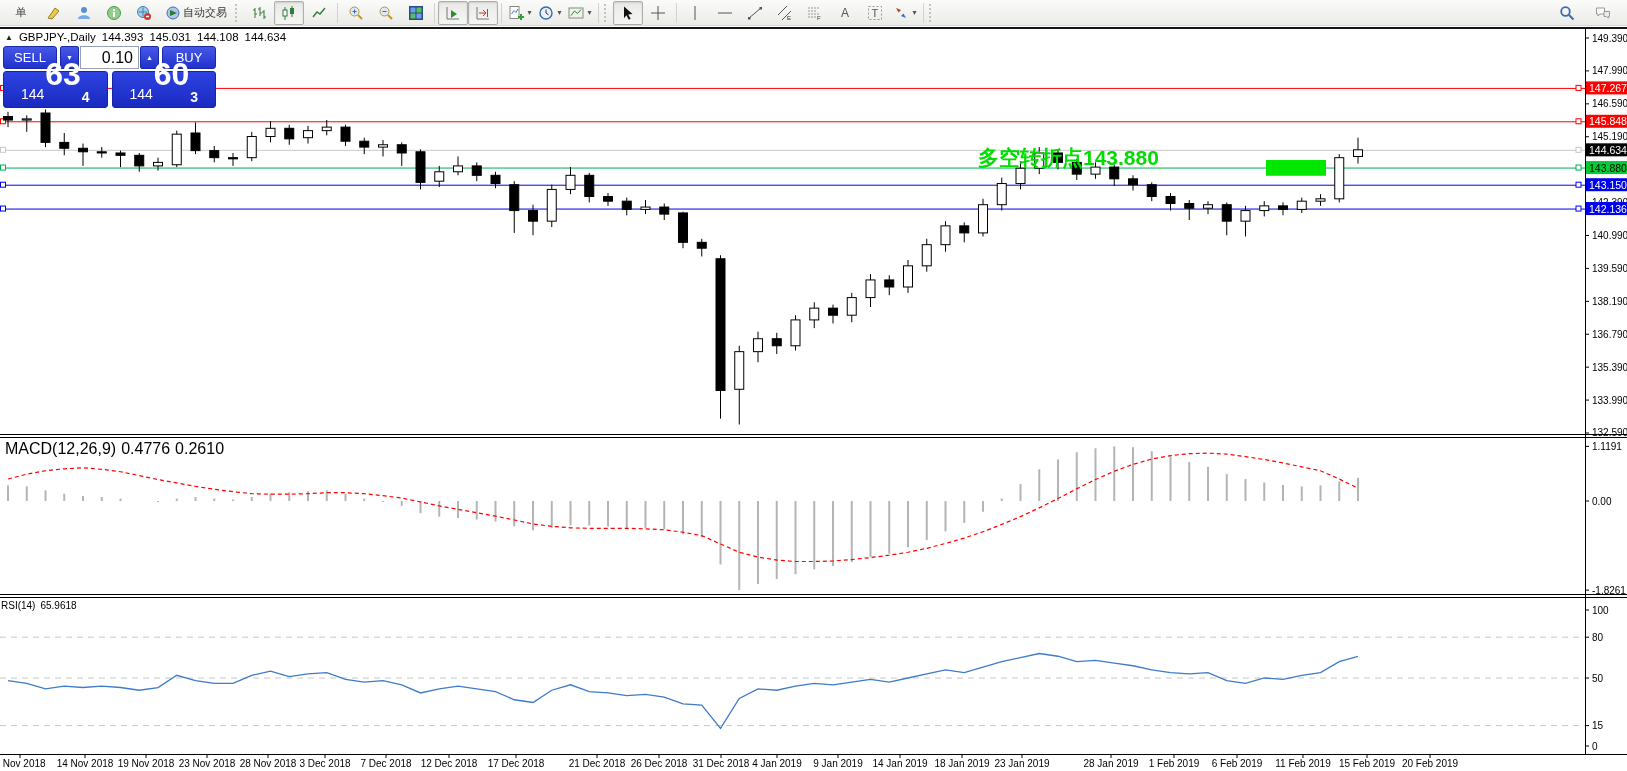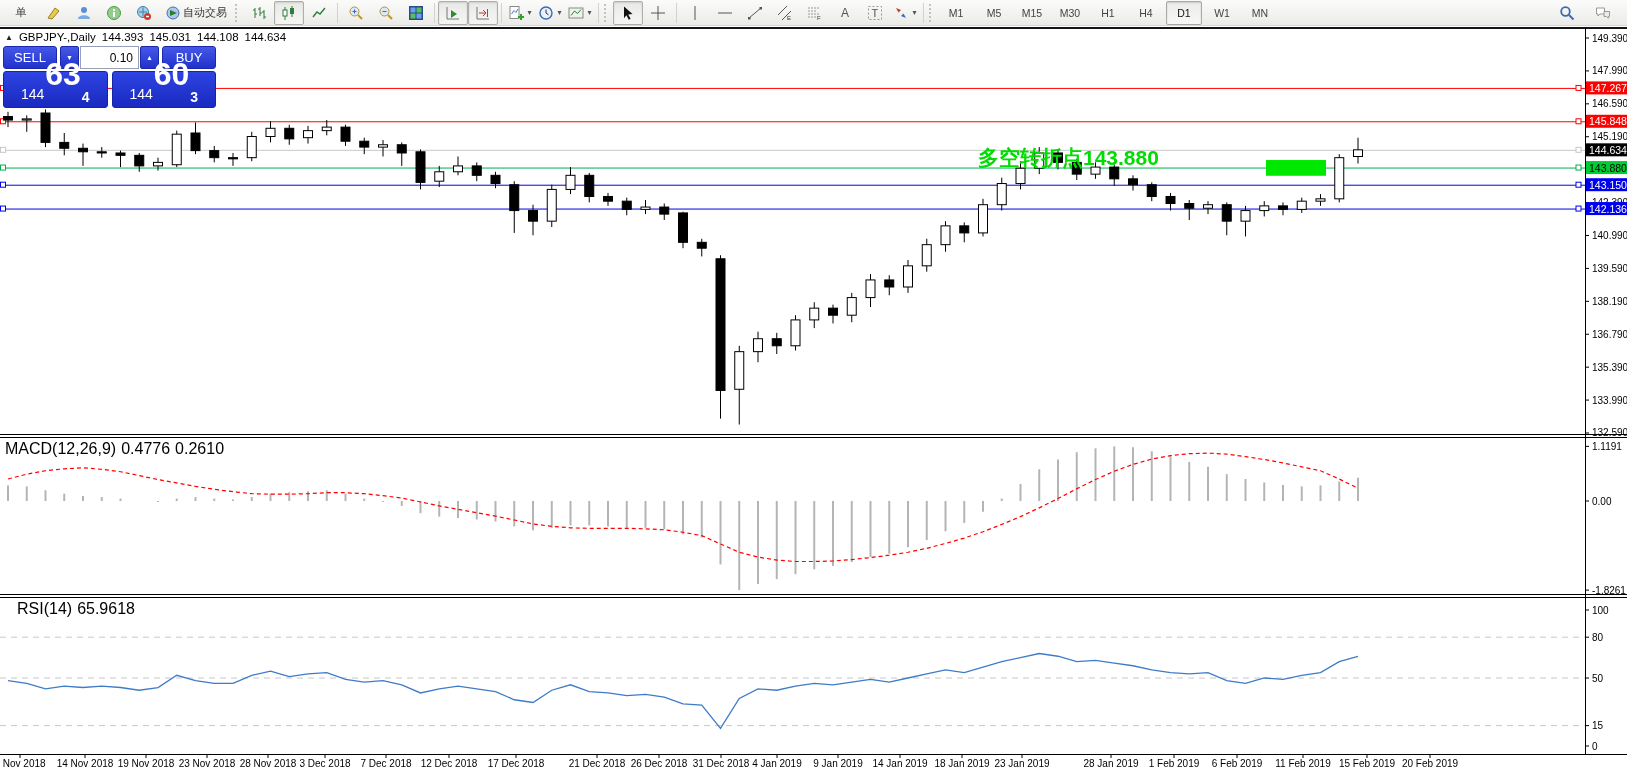--- a/index.html
+++ b/index.html
@@ -29,30 +29,30 @@
   #chart-title .tri{font-size:8px;color:#222;}
   #chart-title span{margin:0;}
   
   #trade-panel{left:3px;top:46px;width:213px;z-index:20;}
   .tp-row1{display:flex;gap:3px;align-items:stretch;height:23px;}
   .tp-btn{width:52px;background:linear-gradient(#4558e8,#2132cc);border:1px solid #1a28aa;border-radius:3px;
           color:#fff;font-size:13px;display:flex;align-items:center;justify-content:center;}
   .vol-wrap{display:flex;gap:1px;flex:1;}
   .vol-btn{width:17px;background:linear-gradient(#4558e8,#2132cc);border:1px solid #1a28aa;border-radius:2px;
            color:#fff;font-size:7px;display:flex;align-items:center;justify-content:center;}
-  .vol-input{flex:1;background:#fff;border:1px solid #98a0b8;font-size:12px;color:#000;
+  .vol-input{flex:1;background:#fff;border:1px solid #98a0b8;font-size:16px;color:#000;
              text-align:right;padding:0 5px;display:flex;align-items:center;justify-content:flex-end;}
   .tp-row2{display:flex;gap:4px;margin-top:2px;height:37px;}
   .price-box{flex:1;background:linear-gradient(#2e43e2 0%,#1a2ac0 100%);border:1px solid #1524a8;border-radius:3px;
              color:#fff;display:flex;align-items:flex-end;justify-content:center;padding:16px 3px 3px;}
   .px-prefix{font-size:14px;line-height:1;margin-bottom:3px;}
   .px-big{font-size:32px;font-weight:bold;line-height:0.85;margin:16px 1px;}
   .px-sup{font-size:14px;font-weight:bold;align-self:flex-start;margin-top:1px;}
   #macd-label{left:5px;top:440px;font-size:16px;color:#000;white-space:nowrap;}
-  #rsi-label{left:17px;top:600px;font-size:16px;color:#000;white-space:nowrap;}
+  #rsi-label{left:1px;top:600px;font-size:10px;color:#000;white-space:nowrap;}
   #macd-label .v1{margin-left:5px;} #macd-label .v2{margin-left:5px;}
   #rsi-label .v1{margin-left:5px;}
 </style>
 </head>
 <body>
 
 <div class="toolbar">
   <div class="tbtn text">
     <span>单</span>
   </div>
@@ -282,31 +282,20 @@
         <svg viewBox="0 0 16 16">
           <path d="M3 3l5 2-2.5 2.5z" fill="#c03a2a"></path>
           <path d="M13 13l-5-2 2.5-2.5z" fill="#3a6ac0"></path>
         </svg>
       </span>
     <span class="caret">▾</span>
   </div>
 
   <div class="tsep"></div>
   <div class="tgrip"></div>
-  <div id="tf-bar" style="display:flex;align-items:center;gap:2px;">
-      <div class="tf-btn">M1</div>
-      <div class="tf-btn">M5</div>
-      <div class="tf-btn">M15</div>
-      <div class="tf-btn">M30</div>
-      <div class="tf-btn">H1</div>
-      <div class="tf-btn">H4</div>
-      <div class="tf-btn active">D1</div>
-      <div class="tf-btn">W1</div>
-      <div class="tf-btn">MN</div>
-    </div>
 
   <div class="tb-right">
     <div class="tbtn">
       <span class="ic">
           <svg viewBox="0 0 16 16">
             <circle cx="6.5" cy="6.5" r="4.3" fill="none" stroke="#3a6ab0" stroke-width="1.8"></circle>
             <line x1="10" y1="10" x2="14.5" y2="14.5" stroke="#3a6ab0" stroke-width="2"></line>
           </svg>
         </span>
     </div>

